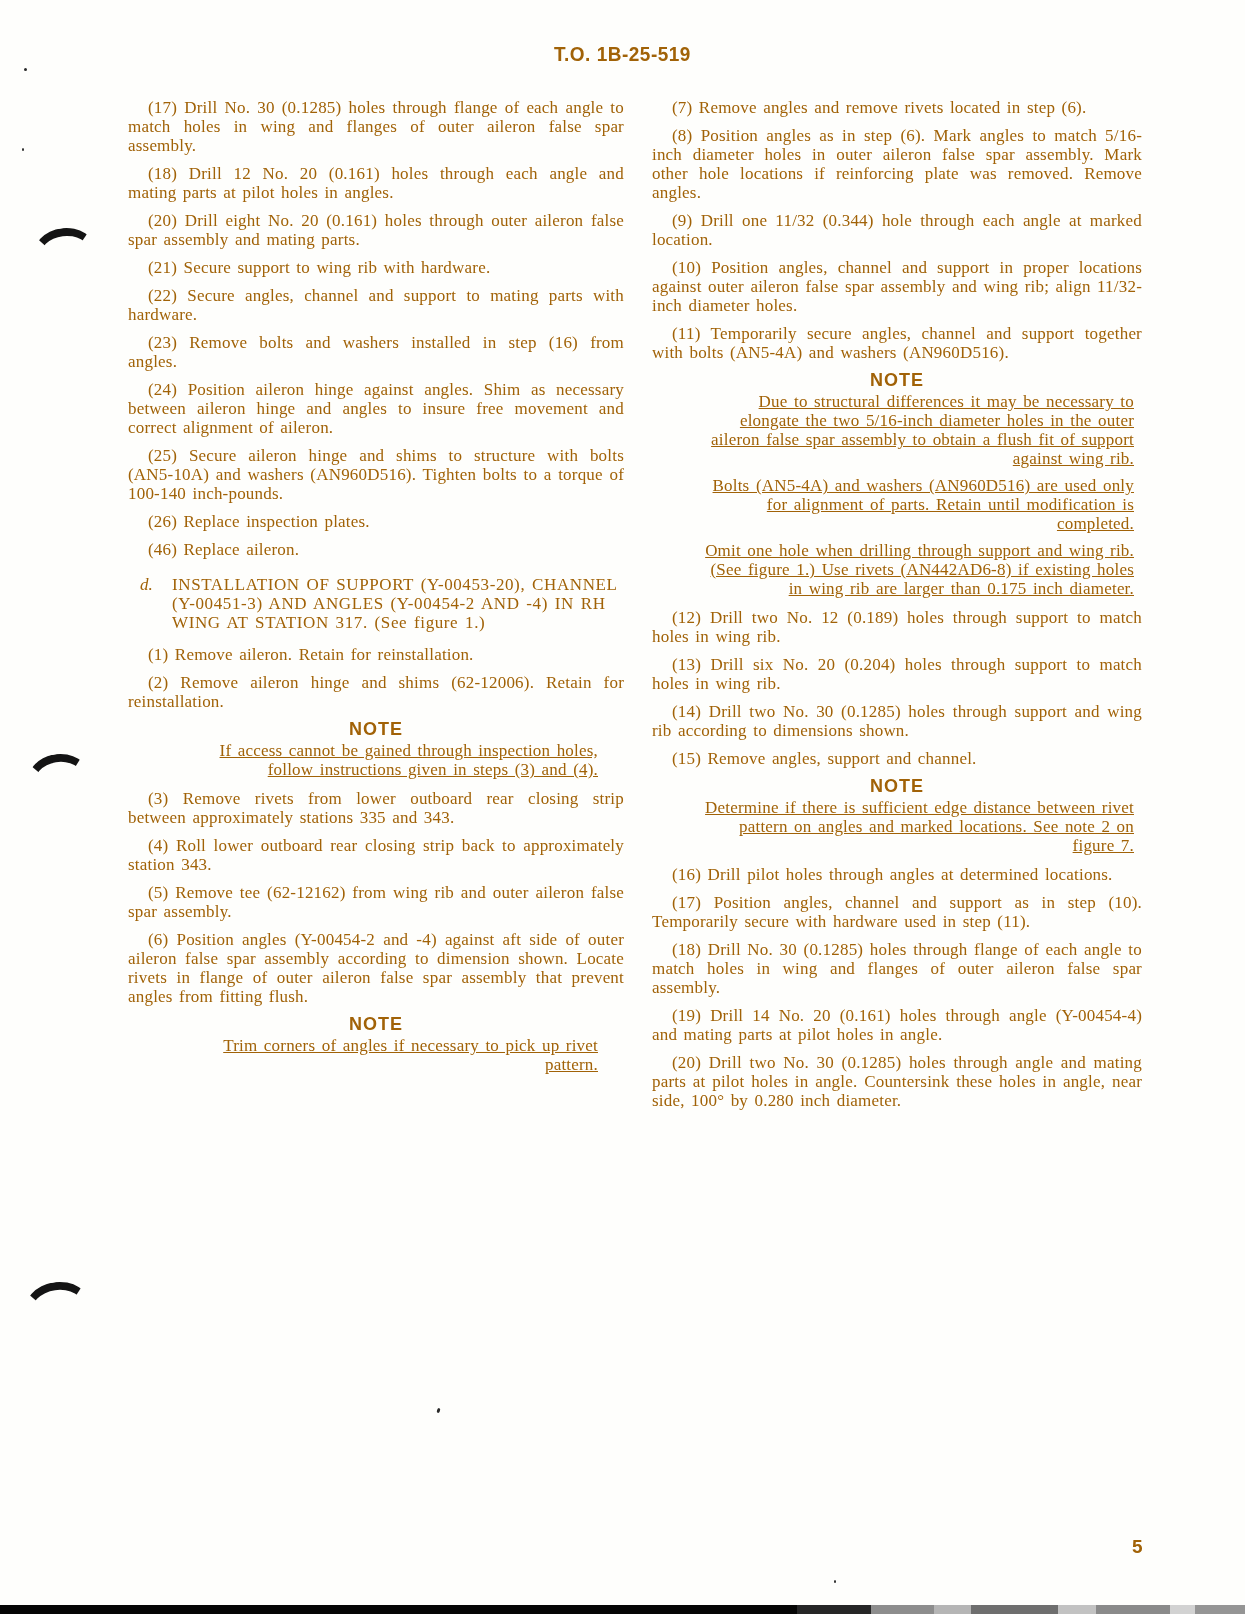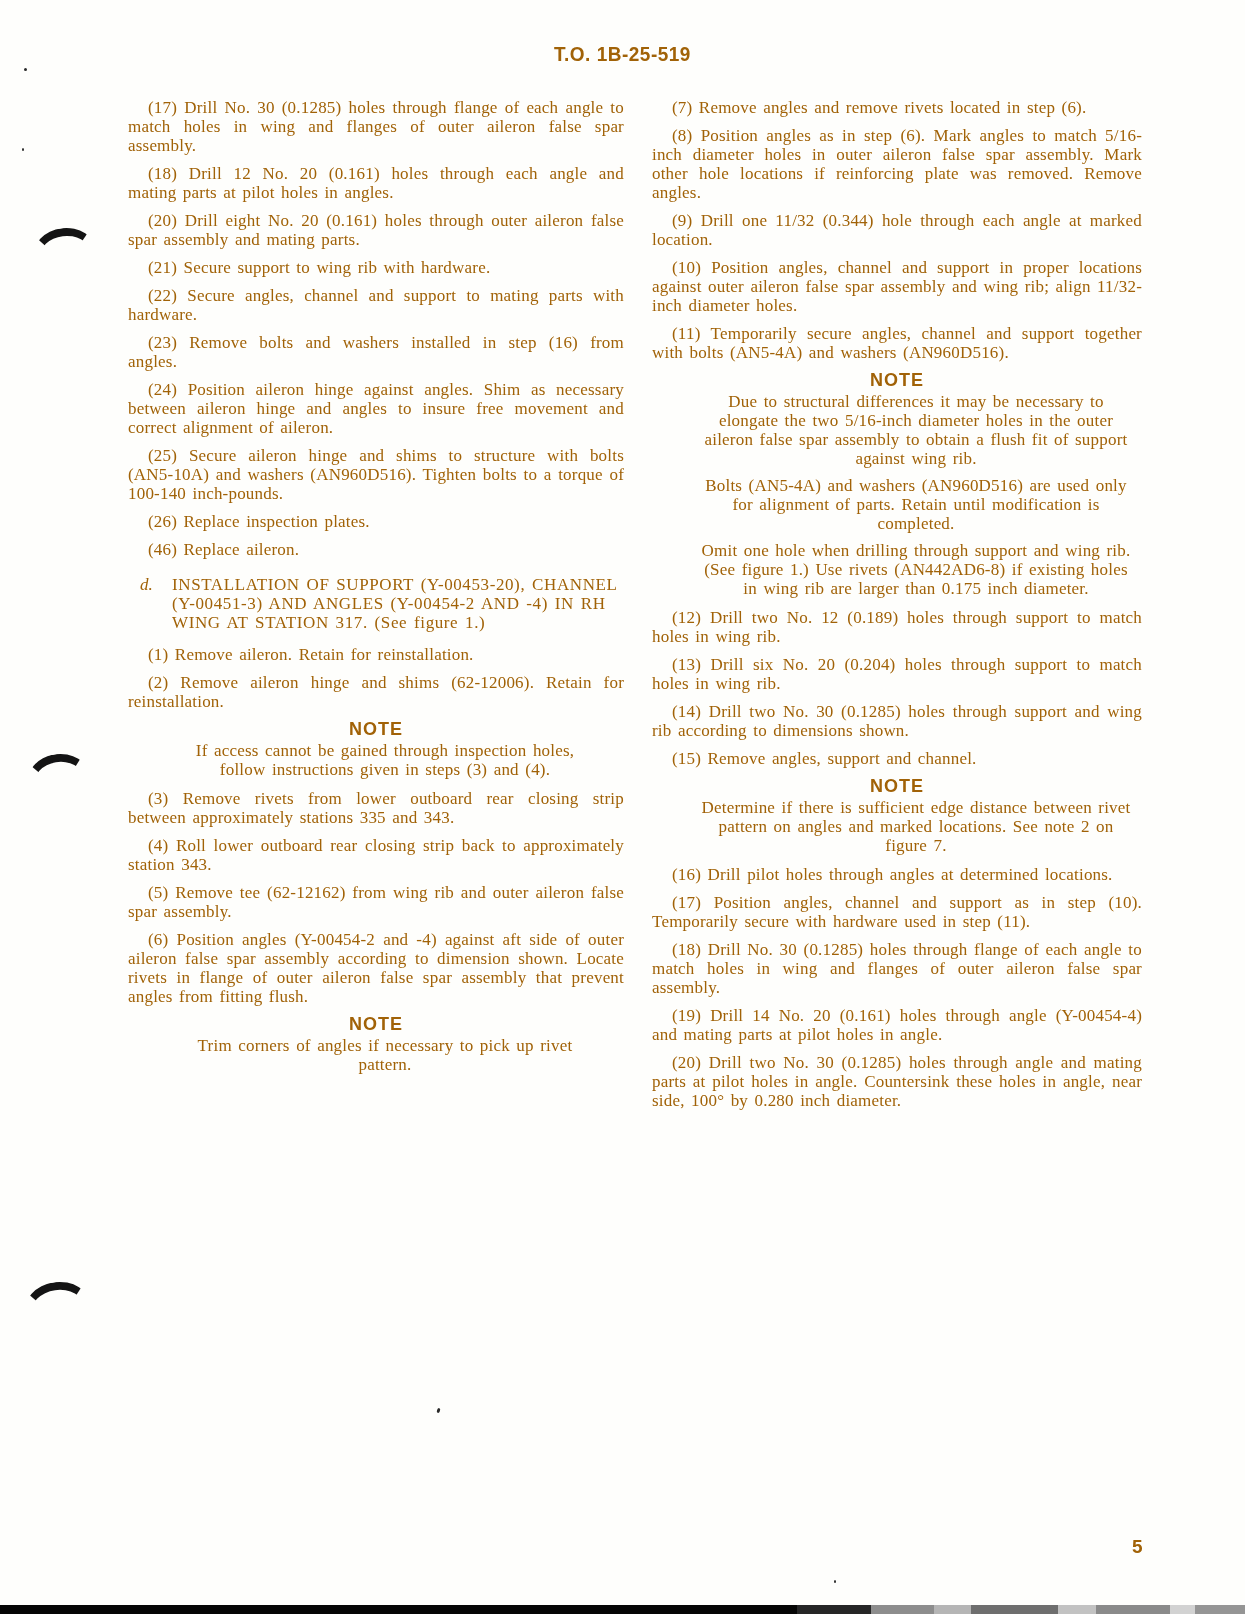--- a/index.html
+++ b/index.html
@@ -45,21 +45,22 @@
   .note{margin:2px 0 10px 0;}
   .note-head{
     text-align:center;
     font-family:"Liberation Sans", sans-serif;
     font-weight:700;font-size:18px;letter-spacing:1px;
     margin:2px 0 2px 0;
     transform:scaleY(1.05);
   }
   .note-body{
     margin:0 26px 8px 44px;
-    text-align:center;
+    text-align:right;
+    text-decoration:underline;
   }
   .col-right .note-body{margin:0 8px 8px 46px;}
   .page-number{
     position:absolute;left:1132px;top:1536px;
     font-weight:700;font-size:19px;
     font-family:"Liberation Sans", sans-serif;
   }
   
   .arc-mark{
     position:absolute;

